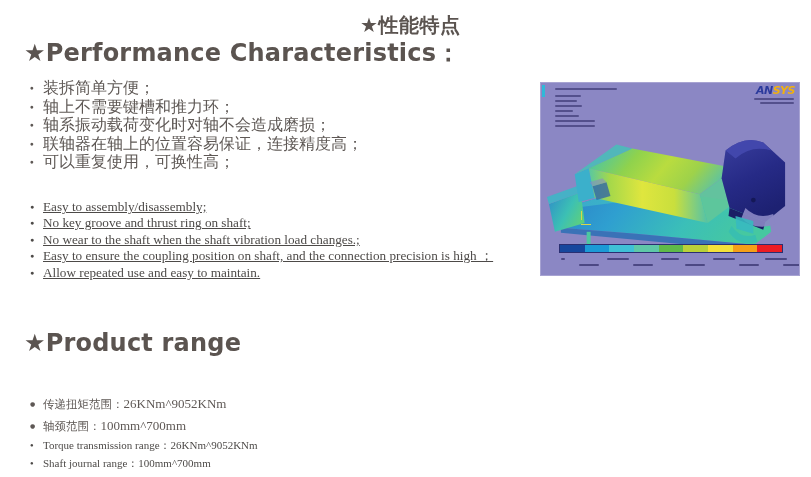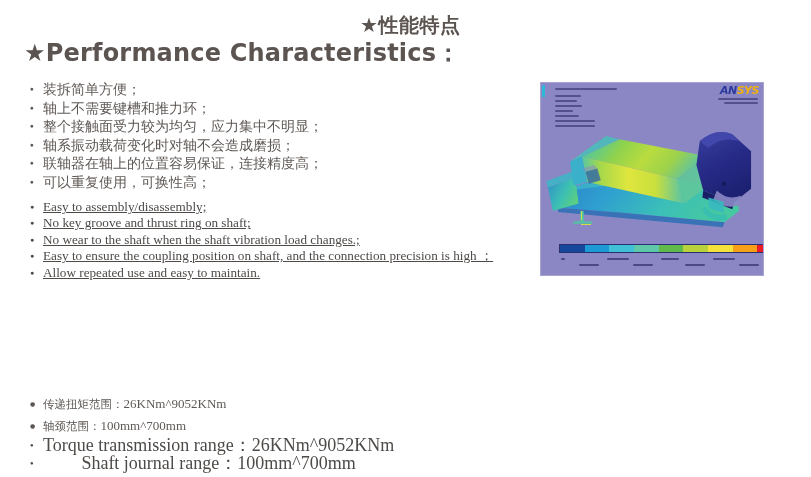--- a/index.html
+++ b/index.html
@@ -58,22 +58,22 @@
   .bullet-list li::before {
     content: "\25CF";
     position: absolute;
     left: 0;
     top: 0;
     font-size: 6px;
     line-height: inherit;
   }
 
   .list-cn {
-    font-family: Liberation Sans, sans-serif;
-    font-size: 14px;
+    font-family: Liberation Mono, monospace;
+    font-size: 16px;
     color: #5e5855;
     line-height: 18.6px;
   }
   .list-cn li::before { top: 0px; font-size: 6.5px; }
 
   .list-en {
     font-family: "Liberation Serif", "DejaVu Serif", serif;
     font-size: 13.2px;
     color: #4d4a48;
     line-height: 16.4px;
@@ -85,32 +85,31 @@
     font-size: 11.5px;
     color: #5e5855;
     line-height: 22px;
   }
   .list-range-cn .val {
     font-family: "Liberation Serif", "DejaVu Serif", serif;
     font-size: 13px;
   }
   .list-range-en {
     font-family: "Liberation Serif", "DejaVu Serif", serif;
-    font-size: 18px;
+    font-size: 11px;
     color: #4d4a48;
     line-height: 17.5px;
-    text-align: center;
   }
 
   
   .fea-figure {
     position: absolute;
     left: 540px;
     top: 82px;
-    width: 224px;
+    width: 260px;
     height: 194px;
     background: #8b87c4;
     border: 1px solid #a7a3d2;
     box-sizing: border-box;
     overflow: hidden;
   }
   .fea-canvas {
     position: absolute;
     inset: 0;
   }
@@ -197,35 +196,35 @@
 <body>
 
 <div class="heading-block" style="top:14px;">
   <div class="heading-cn">★性能特点</div>
   <div class="heading-en">★Performance Characteristics：</div>
 </div>
 
 <ul class="bullet-list list-cn" style="top:80px;">
   <li>装拆简单方便；</li>
   <li>轴上不需要键槽和推力环；</li>
-  <li>整个接触面受力较为均匀，应力集中不明显；</li>
   <li>轴系振动载荷变化时对轴不会造成磨损；</li>
   <li>联轴器在轴上的位置容易保证，连接精度高；</li>
   <li>可以重复使用，可换性高；</li>
 </ul>
 
 <ul class="bullet-list list-en" style="top:199px;text-decoration:underline;">
   <li>Easy to assembly/disassembly;</li>
   <li>No key groove and thrust ring on shaft;</li>
   <li>No wear to the shaft when the shaft vibration load changes.;</li>
   <li>Easy to ensure the coupling position on shaft, and the connection precision is high ；</li>
   <li>Allow repeated use and easy to maintain.</li>
 </ul>
 
 <div class="heading-block" style="top:327px;">
+  <div class="heading-en">★Product range</div>
 </div>
 
 <ul class="bullet-list list-range-cn" style="top:393px;">
   <li><span>传递扭矩范围：</span><span class="val">26KNm^9052KNm</span></li>
   <li><span>轴颈范围：</span><span class="val">100mm^700mm</span></li>
 </ul>
 
 <ul class="bullet-list list-range-en" style="top:437px;">
   <li><span>Torque transmission range：</span><span>26KNm^9052KNm</span></li>
   <li><span>Shaft journal range：</span><span>100mm^700mm</span></li>

